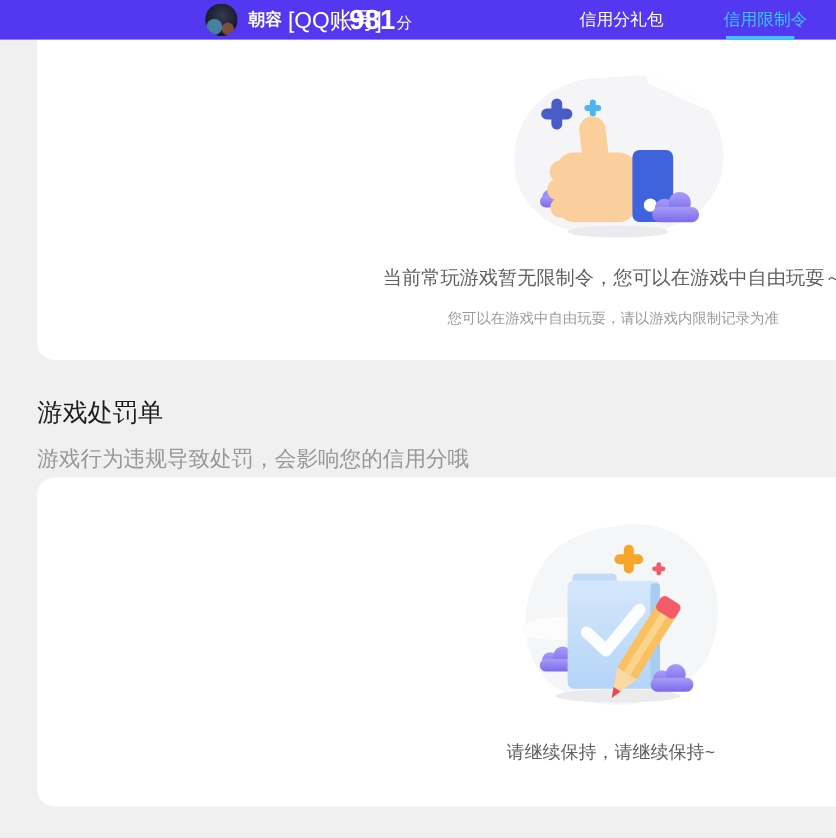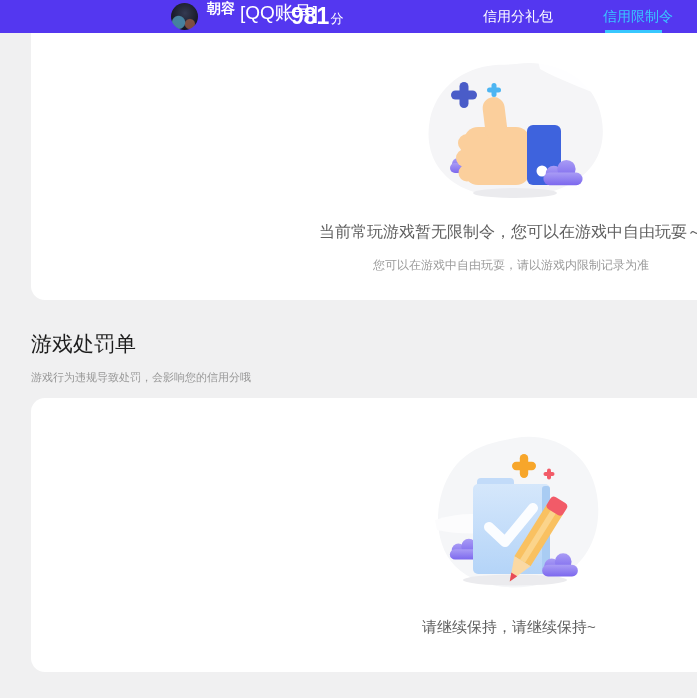--- a/index.html
+++ b/index.html
@@ -17,21 +17,21 @@
   .avatar {
     position:absolute; left:171px; top:3px; width:27px; height:27px;
     border-radius:50%;
     background:
       radial-gradient(circle at 28% 72%, rgba(74,140,170,.9) 0 22%, rgba(74,140,170,0) 26%),
       radial-gradient(circle at 70% 78%, rgba(150,90,70,.8) 0 16%, rgba(150,90,70,0) 20%),
       radial-gradient(circle at 52% 38%, #343a52 0%, #131420 75%);
   }
   .user-row {
     position:absolute; left:207px; top:0; height:33px;
-    display:flex; gap:5px; white-space:nowrap;
+    display:flex; align-items:center; gap:5px; white-space:nowrap;
   }
   .user-name { color:#ffffff; font-size:14px; font-weight:bold; }
   .user-tag  { color:#ffffff; font-size:19px; }
   .score-row {
     position:absolute; left:291px; top:0; height:33px;
     display:flex; align-items:center; white-space:nowrap;
   }
   .score-num  { color:#fff; font-size:23px; font-weight:bold; line-height:1; }
   .score-unit { color:#fff; font-size:13px; margin-left:1px; margin-top:5px; }
   .nav-item { position:absolute; top:0; height:33px; line-height:33px; font-size:14px; cursor:pointer; white-space:nowrap; }
@@ -53,21 +53,21 @@
     position:absolute; left:480px; top:224px; transform:translateX(-50%);
     font-size:12px; color:#9b9b9b; white-space:nowrap;
   }
   .msg-empty {
     position:absolute; left:478px; top:220px; transform:translateX(-50%);
     font-size:15px; color:#5f5f5f; white-space:nowrap;
   }
   
   .section-head { position:absolute; left:31px; top:330px; }
   .section-title { font-size:21px; font-weight:normal; color:#1d1d1d; white-space:nowrap; }
-  .section-sub   { margin-top:12px; font-size:11px; color:#979797; white-space:nowrap; }
+  .section-sub   { margin-top:12px; font-size:18px; color:#979797; white-space:nowrap; }
 </style>
 </head>
 <body>
 
 <div class="page">
 
   <div class="topbar">
     <div class="avatar"></div>
     <div class="user-row">
       <span class="user-name">朝容</span>

